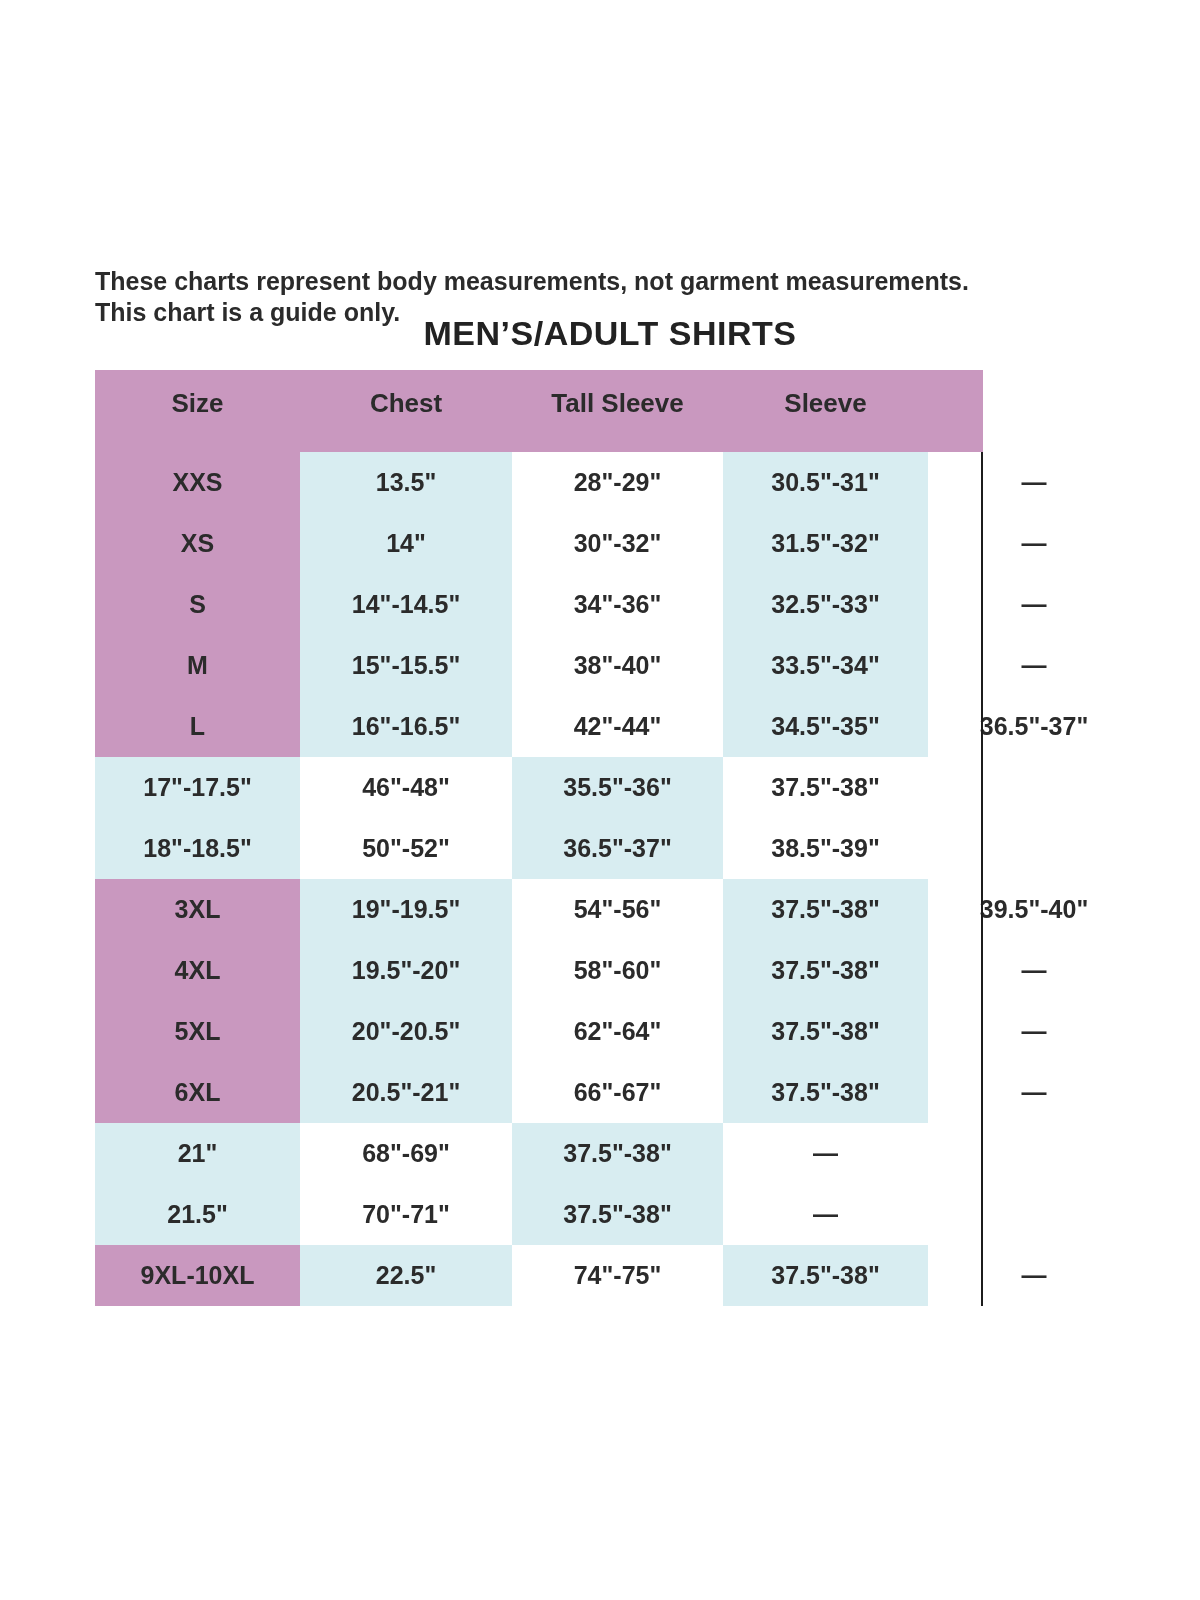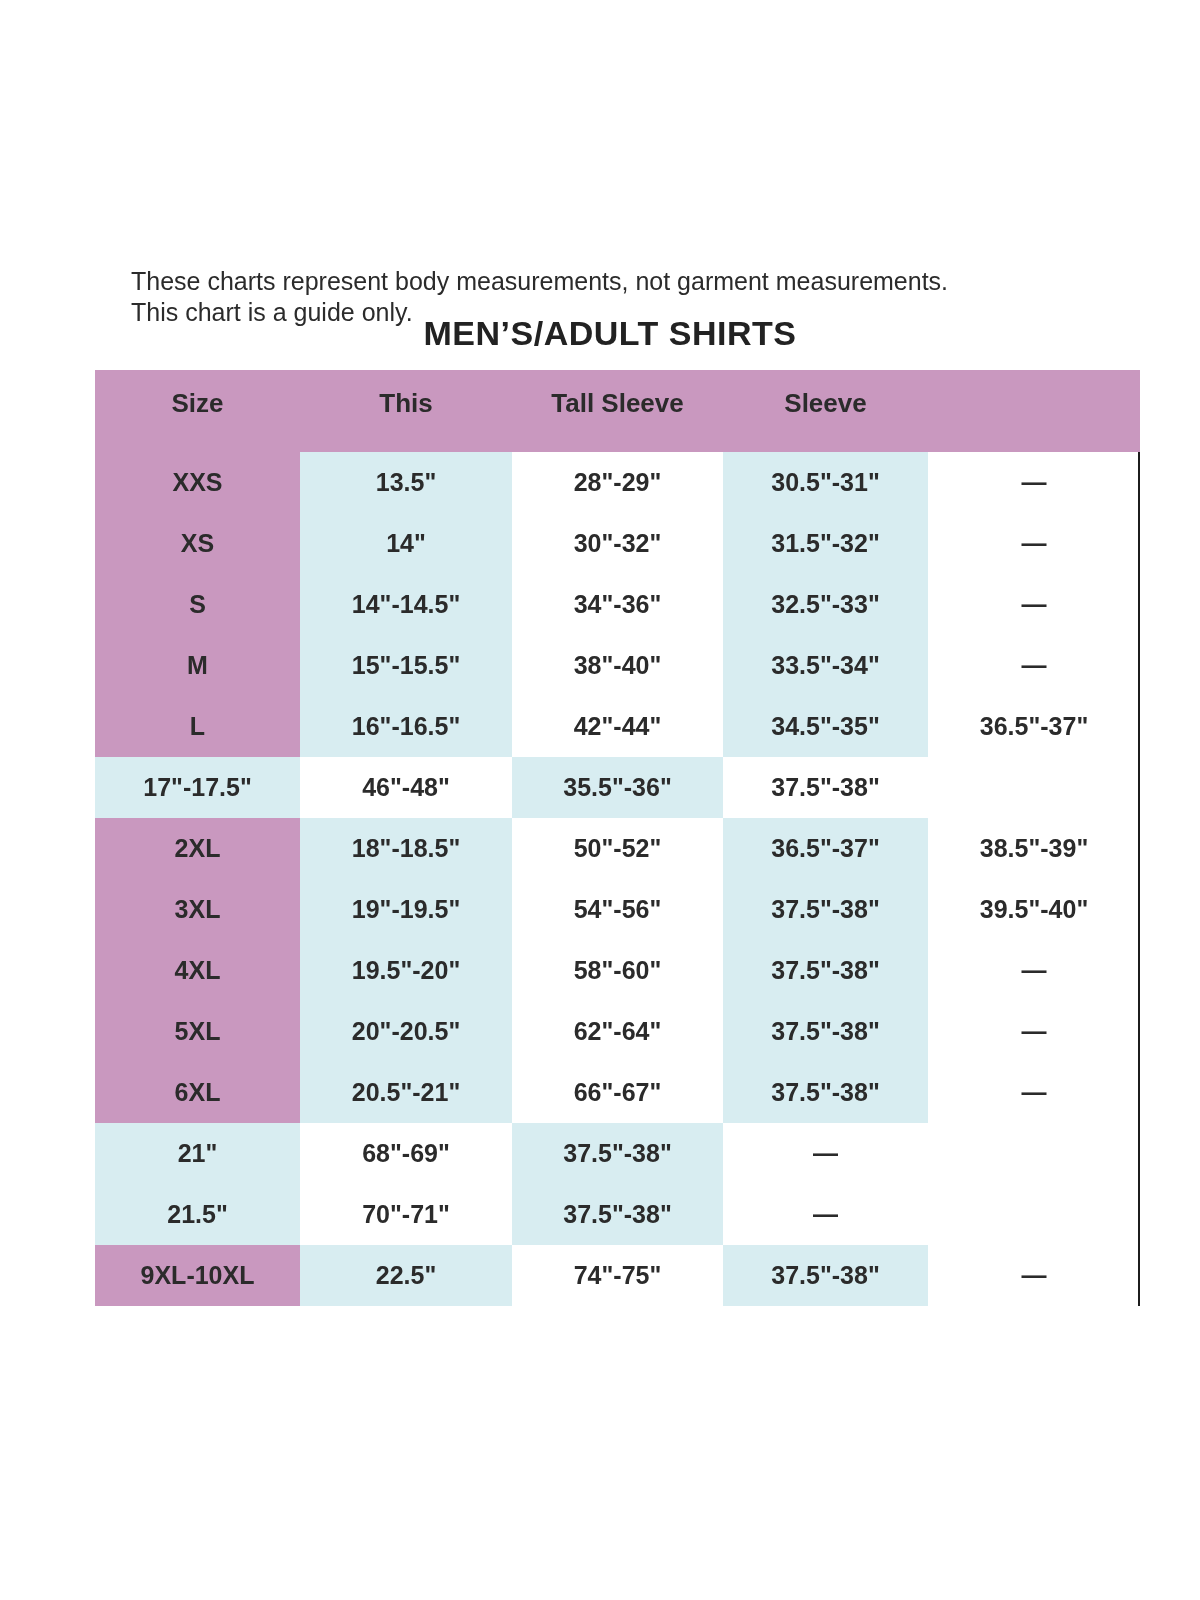--- a/index.html
+++ b/index.html
@@ -15,42 +15,41 @@
     height: 1600px;
     background: #ffffff;
     overflow: hidden;
   }
   .intro {
     position: absolute;
     left: 95px;
     top: 266px;
     font-size: 25px;
     line-height: 31px;
-    font-weight: 400;
+    font-weight: 700;
     color: #2b2b2b;
     white-space: nowrap;
-    margin-left: 36px;
   }
   .title {
     position: absolute;
     left: 95px;
     top: 314px;
     width: 1030px;
     margin: 0;
     text-align: center;
     font-size: 34px;
     font-weight: 800;
     letter-spacing: 0.5px;
     color: #222222;
   }
   .size-table {
     position: absolute;
     left: 95px;
     top: 370px;
-    width: 1045px;
+    width: 888px;
   }
   .thead {
     display: grid;
     grid-template-columns: 205px 212px 211px 205px 212px;
     height: 82px;
     background: var(--pink, #c998bf);
   }
   .th {
     display: flex;
     align-items: flex-start;
@@ -93,21 +92,21 @@
   <div class="intro">
     <div>These charts represent body measurements, not garment measurements.</div>
     <div>This chart is a guide only.</div>
   </div>
 
   <h1 class="title">MEN’S/ADULT SHIRTS</h1>
 
   <div class="size-table">
     <div class="thead" id="thead">
         <div class="th">Size</div>
-        <div class="th">This</div>
+        <div class="th">Chest</div>
         <div class="th">Tall Sleeve</div>
         <div class="th">Sleeve</div>
       </div>
     <div id="tbody">
         <div class="trow">
           <div class="cell col-pink">XXS</div>
           <div class="cell col-blue">13.5"</div>
           <div class="cell col-white">28"-29"</div>
           <div class="cell col-blue">30.5"-31"</div>
           <div class="cell col-white">—</div>
@@ -140,21 +139,20 @@
           <div class="cell col-blue">34.5"-35"</div>
           <div class="cell col-white">36.5"-37"</div>
         </div>
         <div class="trow">
           <div class="cell col-blue">17"-17.5"</div>
           <div class="cell col-white">46"-48"</div>
           <div class="cell col-blue">35.5"-36"</div>
           <div class="cell col-white">37.5"-38"</div>
         </div>
         <div class="trow">
-          <div class="cell col-pink">2XL</div>
           <div class="cell col-blue">18"-18.5"</div>
           <div class="cell col-white">50"-52"</div>
           <div class="cell col-blue">36.5"-37"</div>
           <div class="cell col-white">38.5"-39"</div>
         </div>
         <div class="trow">
           <div class="cell col-pink">3XL</div>
           <div class="cell col-blue">19"-19.5"</div>
           <div class="cell col-white">54"-56"</div>
           <div class="cell col-blue">37.5"-38"</div>

